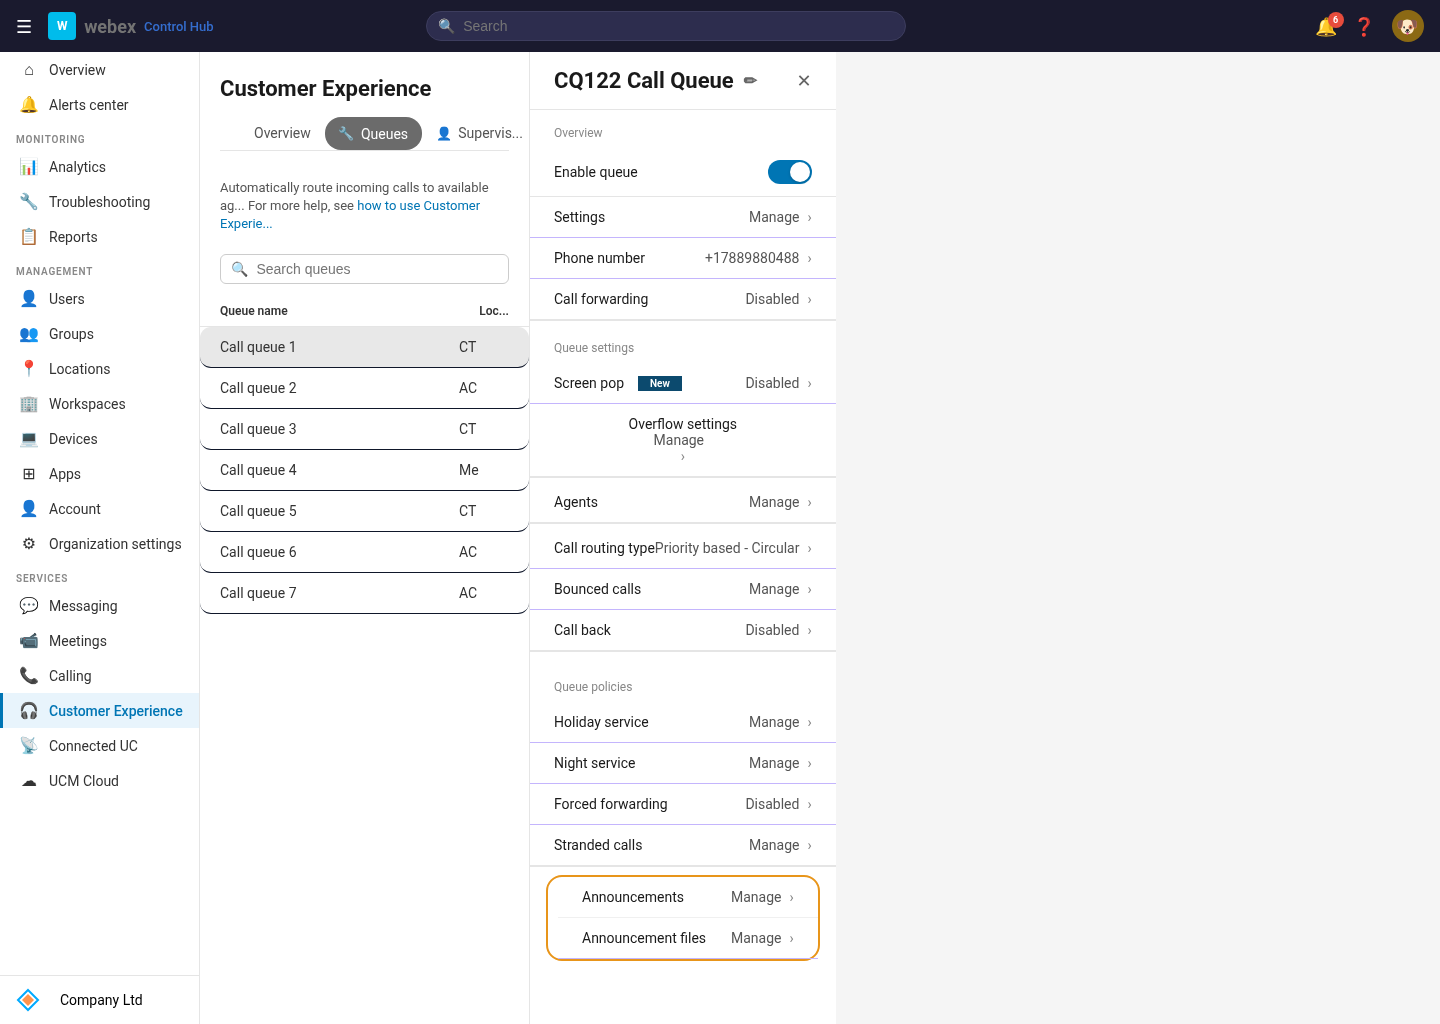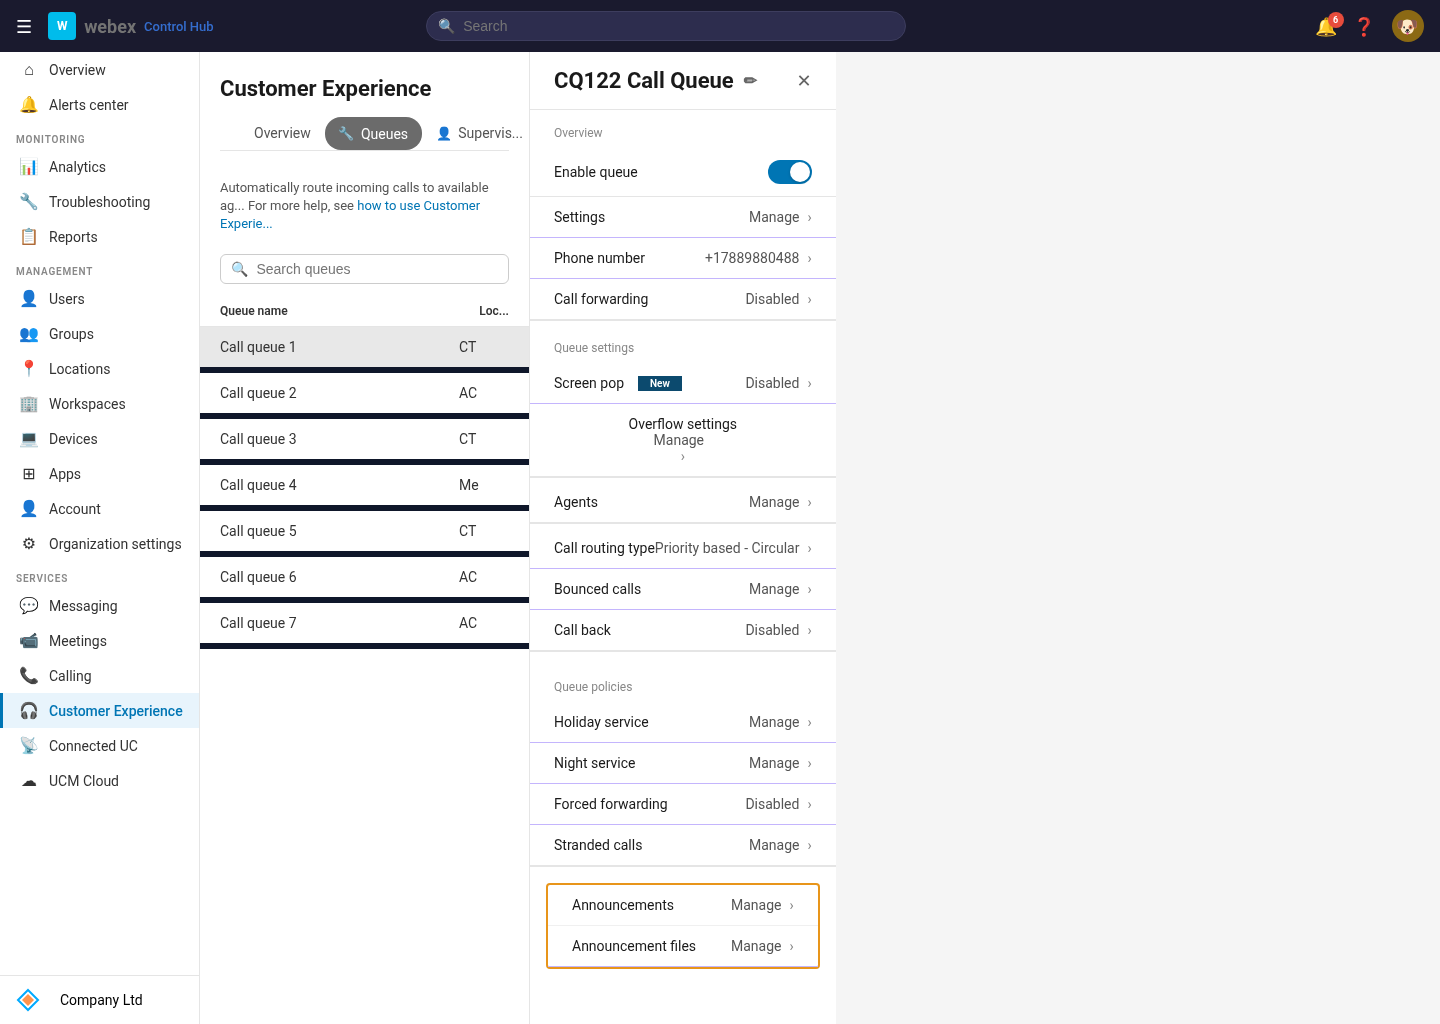--- a/index.html
+++ b/index.html
@@ -47,21 +47,21 @@
     .cx-tab.active { background: #6b6b6b; color: #fff; border-radius: 16px; border-bottom: none; margin-bottom: 0; padding: 6px 14px; }
     .cx-tab-icon { font-size: 13px; }
     .cx-desc { padding: 12px 20px; font-size: 13px; color: #555; line-height: 1.4; }
     .cx-desc a { color: #0075b4; text-decoration: none; }
     .cx-search { padding: 8px 20px 12px; }
     .cx-search-wrap { display: flex; align-items: center; border: 1px solid #ccc; border-radius: 6px; padding: 6px 10px; gap: 8px; }
     .cx-search-wrap input { border: none; outline: none; font-size: 14px; color: #333; width: 100%; }
     .cx-search-wrap .s-icon { color: #888; }
     .queue-list { overflow-y: auto; flex: 1; }
     .queue-list-header { display: flex; padding: 8px 20px; border-bottom: 1px solid #e5e5e5; font-size: 12px; font-weight: 600; color: #333; }
-    .queue-row { display: flex; padding: 12px 20px; border-bottom: 6px solid #0f172a; cursor: pointer; align-items: flex-end; }
+    .queue-row { display: flex; padding: 12px 20px; border-bottom: 1px solid #0f172a; cursor: pointer; align-items: flex-end; border-radius: 11px; }
     .queue-row.selected { background: #e8e8e8; }
     .queue-name { flex: 1; font-size: 14px; color: #333; }
     .queue-loc { font-size: 14px; color: #333; width: 50px; }
 
     
     .detail-panel { flex: 1; background: #fff; overflow-y: auto; position: relative; }
     .detail-header { position: sticky; top: 0; background: #fff; border-bottom: 1px solid #e5e5e5; padding: 16px 24px; display: flex; align-items: center; justify-content: space-between; z-index: 10; }
     .detail-title { font-size: 22px; font-weight: 700; color: #1a1a1a; display: flex; align-items: center; gap: 10px; }
     .edit-icon { color: #666; font-size: 16px; cursor: pointer; }
     .close-icon { color: #666; font-size: 18px; cursor: pointer; }
@@ -363,27 +363,27 @@
       <span class="detail-row-value">Manage</span>
       <span class="chevron">›</span>
     </div>
 
     <div class="detail-row">
       <div class="detail-row-label">Forced forwarding</div>
       <span class="detail-row-value">Disabled</span>
       <span class="chevron">›</span>
     </div>
 
-    <div class="detail-row" style="border-bottom: 2px solid #e5e5e5; margin-bottom: 16px;">
+    <div class="detail-row" style="border-bottom: 2px solid #e5e5e5; margin-bottom: 8px;">
       <div class="detail-row-label">Stranded calls</div>
       <span class="detail-row-value">Manage</span>
       <span class="chevron">›</span>
     </div>
 
-    <div style="border: 2px solid #e8951a; border-radius: 4px; margin: 4px 16px;">
+    <div style="border: 2px solid #e8951a; border-radius: 16px; margin: 4px 16px; padding-left: 10px;">
       <div class="detail-row" style="border-bottom: 1px solid #f0f0f0;">
         <div class="detail-row-label">Announcements</div>
         <span class="detail-row-value">Manage</span>
         <span class="chevron">›</span>
       </div>
       <div class="detail-row">
         <div class="detail-row-label">Announcement files</div>
         <span class="detail-row-value">Manage</span>
         <span class="chevron">›</span>
       </div>

